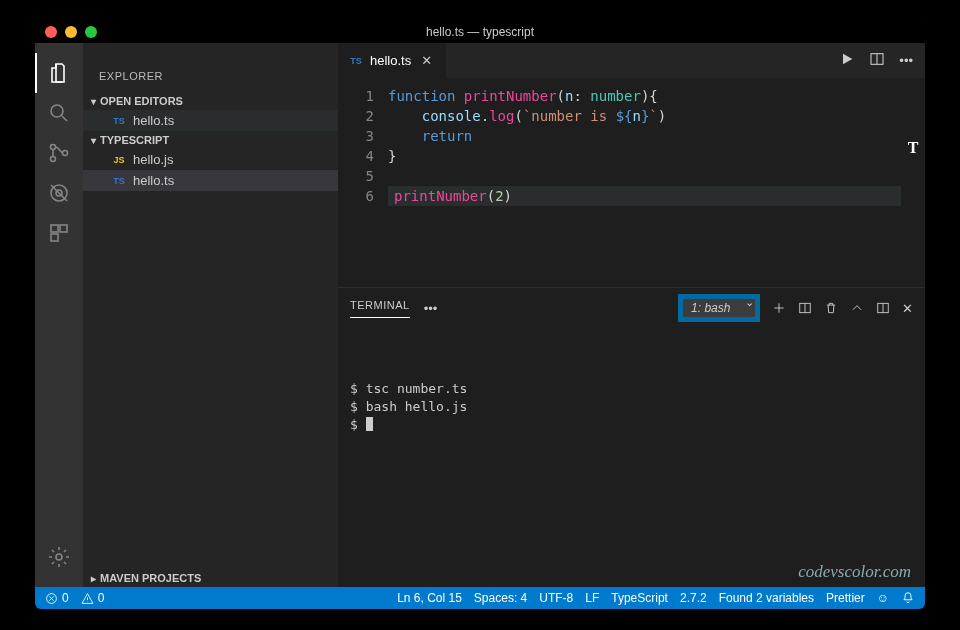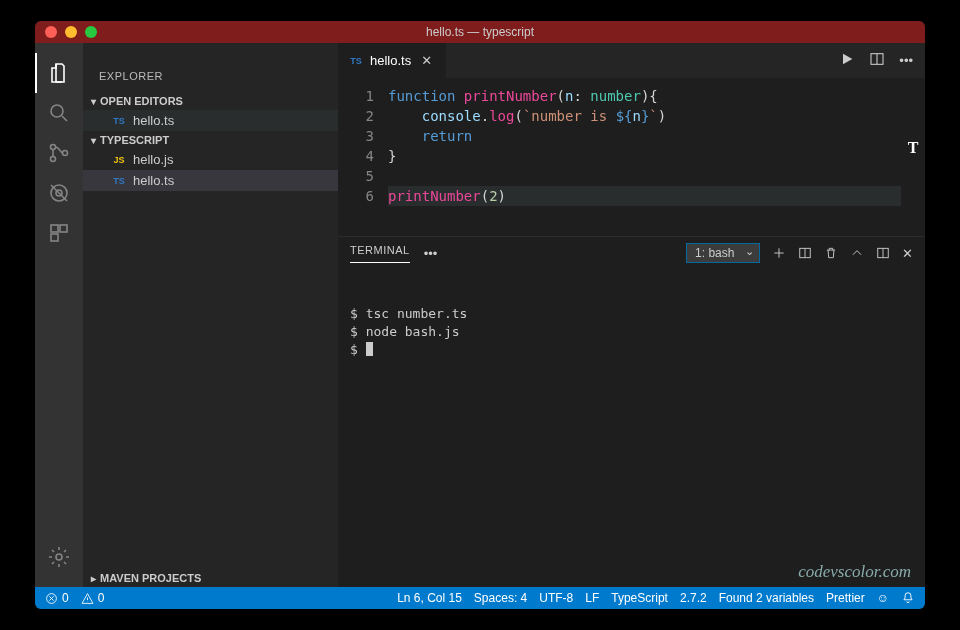--- a/index.html
+++ b/index.html
@@ -1,18 +1,18 @@
 <!DOCTYPE html>
 <html><head>
 <meta charset="utf-8">
 <style>
 * { margin: 0; padding: 0; box-sizing: border-box; }
 body { background: #000; width: 960px; height: 630px; font-family: -apple-system, "Segoe UI", Helvetica, Arial, sans-serif; font-size: 13px; color: #ccc; overflow: hidden; display: flex; align-items: center; justify-content: center; }
 .window { width: 890px; height: 588px; background: #1e1e1e; border-radius: 6px; overflow: hidden; display: flex; flex-direction: column; box-shadow: 0 10px 40px rgba(0,0,0,.6); }
-.titlebar { height: 22px; background: #7f1d1d; display: flex; align-items: center; position: relative; }
+.titlebar { height: 22px; background: #000000; display: flex; align-items: center; position: relative; }
 .traffic { display: flex; gap: 8px; padding-left: 10px; }
 .dot { width: 12px; height: 12px; border-radius: 50%; }
 .dot.red { background: #ff5f57; } .dot.yellow { background: #febc2e; } .dot.green { background: #28c840; }
 .titlebar .title { position: absolute; width: 100%; text-align: center; font-size: 12px; color: #ccc; pointer-events: none; }
 .body { flex: 1; display: flex; min-height: 0; }
 .activitybar { width: 48px; background: #333; display: flex; flex-direction: column; align-items: center; padding-top: 10px; }
 .activitybar .bottom { margin-top: auto; margin-bottom: 10px; }
 .act-icon { width: 48px; height: 40px; display: flex; align-items: center; justify-content: center; color: #858585; cursor: pointer; }
 .act-icon.active { color: #fff; border-left: 2px solid #fff; }
 .act-icon svg { width: 24px; height: 24px; }
@@ -29,29 +29,29 @@
 .main { flex: 1; display: flex; flex-direction: column; min-width: 0; }
 .tabbar { height: 35px; background: #252526; display: flex; align-items: stretch; }
 .tab { display: flex; align-items: center; gap: 6px; padding: 0 10px; background: #1e1e1e; border-right: 1px solid #252526; font-size: 13px; color: #fff; cursor: pointer; }
 .tab .close { color: #ccc; padding: 0 4px; cursor: pointer; }
 .tabactions { margin-left: auto; display: flex; align-items: center; gap: 14px; padding-right: 12px; color: #ccc; }
 .tabactions .ico { cursor: pointer; }
 .editor { flex: 1; display: flex; font-family: "Menlo", "Consolas", monospace; font-size: 14px; line-height: 20px; background: #1e1e1e; position: relative; min-height: 0; }
 .gutter { width: 50px; text-align: right; color: #858585; padding: 8px 14px 0 0; user-select: none; }
 .code { flex: 1; padding: 8px 0 0 0; white-space: pre; color: #d4d4d4; }
 .code .line { height: 20px; }
-.code .current { background: #2a2d2e; }
+.code .current { background: #2a2d2e; padding-left: 6px; }
 .kw { color: #569cd6; } .fn { color: #ec4899; } .pr { color: #9cdcfe; } .ty { color: #4ec9b0; } .str { color: #ce9178; } .tpl { color: #569cd6; } .num { color: #b5cea8; } .pn { color: #d4d4d4; }
 .editor-side { width: 24px; text-align: center; padding-top: 60px; color: #fff; font-family: serif; font-weight: 700; font-size: 16px; }
-.terminal-panel { border-top: 1px solid #2d2d2d; background: #1e1e1e; display: flex; flex-direction: column; height: 351px; }
+.terminal-panel { border-top: 1px solid #2d2d2d; background: #1e1e1e; display: flex; flex-direction: column; height: 300px; gap: 16px; }
 .term-tabs { display: flex; align-items: center; padding: 6px 12px 0 12px; gap: 14px; }
 .term-tab { font-size: 11px; letter-spacing: .5px; color: #ccc; padding-bottom: 6px; border-bottom: 1px solid #fff; cursor: pointer; }
 .term-dots { color: #ccc; cursor: pointer; }
 .term-right { margin-left: auto; display: flex; align-items: center; gap: 12px; color: #ccc; }
-.term-select { background: #3c3c3c; color: #ccc; border: 1px solid #0369a1; font-size: 12px; padding: 2px 24px 2px 8px; appearance: none; position: relative; }
+.term-select { background: #3c3c3c; color: #ccc; border: 5px solid #0369a1; font-size: 12px; padding: 2px 24px 2px 8px; appearance: none; position: relative; font-style: italic; }
 .term-select-wrap { position: relative; }
 .term-select-wrap::after { content: "⌃⌄"; font-size: 8px; position: absolute; right: 5px; top: 3px; line-height: 8px; letter-spacing: -4px; writing-mode: vertical-lr; transform: rotate(0); color:#ccc; }
 .term-select-wrap::after { content: ""; }
 .term-select-caret { position:absolute; right:6px; top:2px; font-size:11px; color:#ccc; pointer-events:none;}
 .term-ico { cursor: pointer; display:inline-flex; }
 .term-body { padding: 6px 12px; font-family: "Menlo","Consolas",monospace; font-size: 13px; line-height: 18px; color: #ccc; white-space: pre; flex: 1; position: relative; }
 .cursor { display: inline-block; width: 7px; height: 14px; background: #ccc; vertical-align: -2px; }
 .watermark { position: absolute; right: 14px; bottom: 6px; font-family: cursive; font-style: italic; color: #8aa; font-size: 17px; }
 .statusbar { height: 22px; background: #007acc; color: #fff; display: flex; align-items: center; font-size: 12px; padding: 0 10px; gap: 12px; }
 .statusbar .grp { display: flex; align-items: center; gap: 4px; cursor: pointer; }
@@ -212,21 +212,21 @@
             <span class="term-ico">
                 <svg width="14" height="14" viewBox="0 0 24 24">
                   <rect x="3" y="4" width="18" height="16"></rect>
                   <path d="M12 4v16"></path>
                 </svg>
               </span>
             <span class="term-ico">✕</span>
           </div>
         </div>
         <div class="term-body" id="termbody">
-          <div>$ tsc number.ts</div><div>$ node bash.js</div><div>$ <span class="cursor"></span></div><div class="watermark">codevscolor.com</div>
+          <div>$ tsc number.ts</div><div>$ bash hello.js</div><div>$ <span class="cursor"></span></div><div class="watermark">codevscolor.com</div>
         </div>
       </div>
     </div>
 
   </div>
 
   <div class="statusbar">
     <span class="grp">
         <svg width="13" height="13" viewBox="0 0 24 24">
           <circle cx="12" cy="12" r="9"></circle>

